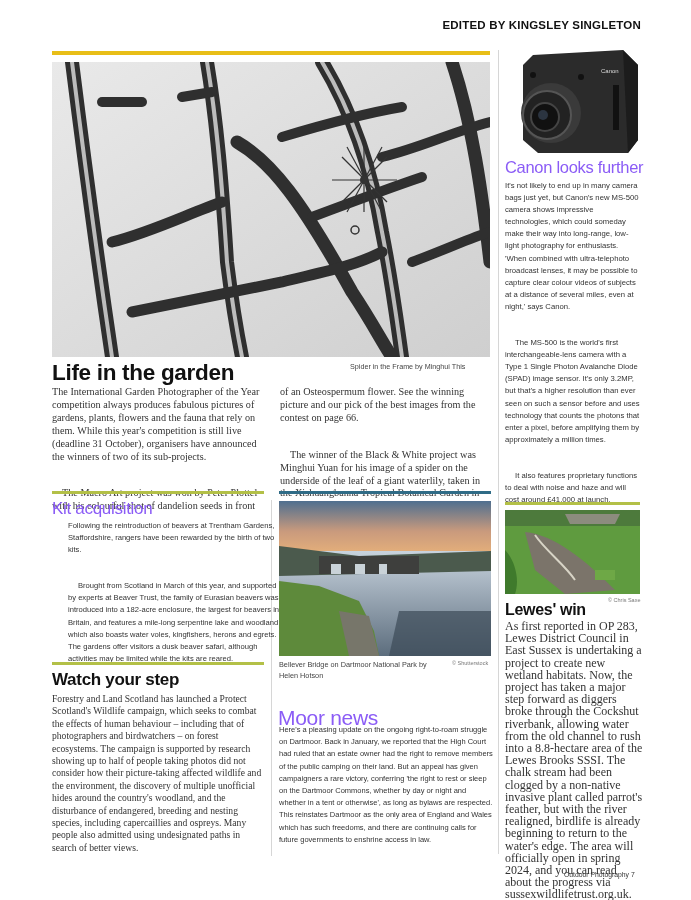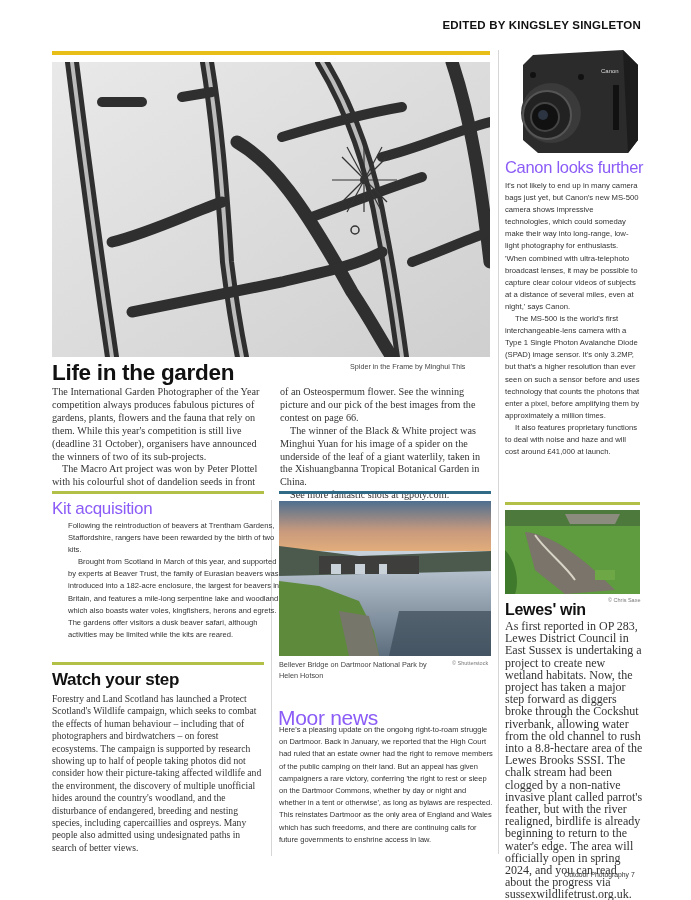--- a/index.html
+++ b/index.html
@@ -5,21 +5,21 @@
   * { box-sizing: border-box; margin: 0; padding: 0; }
   html, body { width: 691px; height: 900px; background: #ffffff; overflow: hidden; }
   body { position: relative; font-family: "Liberation Sans", sans-serif; color: #222; }
   .abs { position: absolute; }
   .editor { right: 50px; top: 19px; font-size: 11.5px; font-weight: bold; letter-spacing: 0.2px; color: #111; }
   .rule { height: 4px; }
   .vline { width: 1px; background: #d6d6d6; }
   .serif { font-family: "Liberation Serif", serif; font-size: 10.2px; line-height: 12.9px; color: #333; }
   .sans { font-family: "Liberation Sans", sans-serif; font-size: 8.6px; line-height: 13px; color: #333; }
   .serif p, .sans p { text-indent: 0; }
-  .serif p + p, .sans p + p { text-indent: 10px; }
+  .serif p + p, .sans p + p { text-indent: 10px; margin-top: 24px; }
   .h-bold { font-family: "Liberation Sans", sans-serif; font-weight: bold; color: #111; letter-spacing: -0.3px; }
   .h-light { font-family: "Liberation Sans", sans-serif; font-weight: normal; color: #8b5cf6; letter-spacing: -0.3px; }
   .caption { font-size: 7.2px; color: #444; font-family: "Liberation Sans", sans-serif; }
   .credit { font-size: 5.5px; color: #777; font-family: "Liberation Sans", sans-serif; }
   .photo { overflow: hidden; }
   .folio { font-size: 8px; color: #333; }
 </style>
 </head>
 <body>
 

